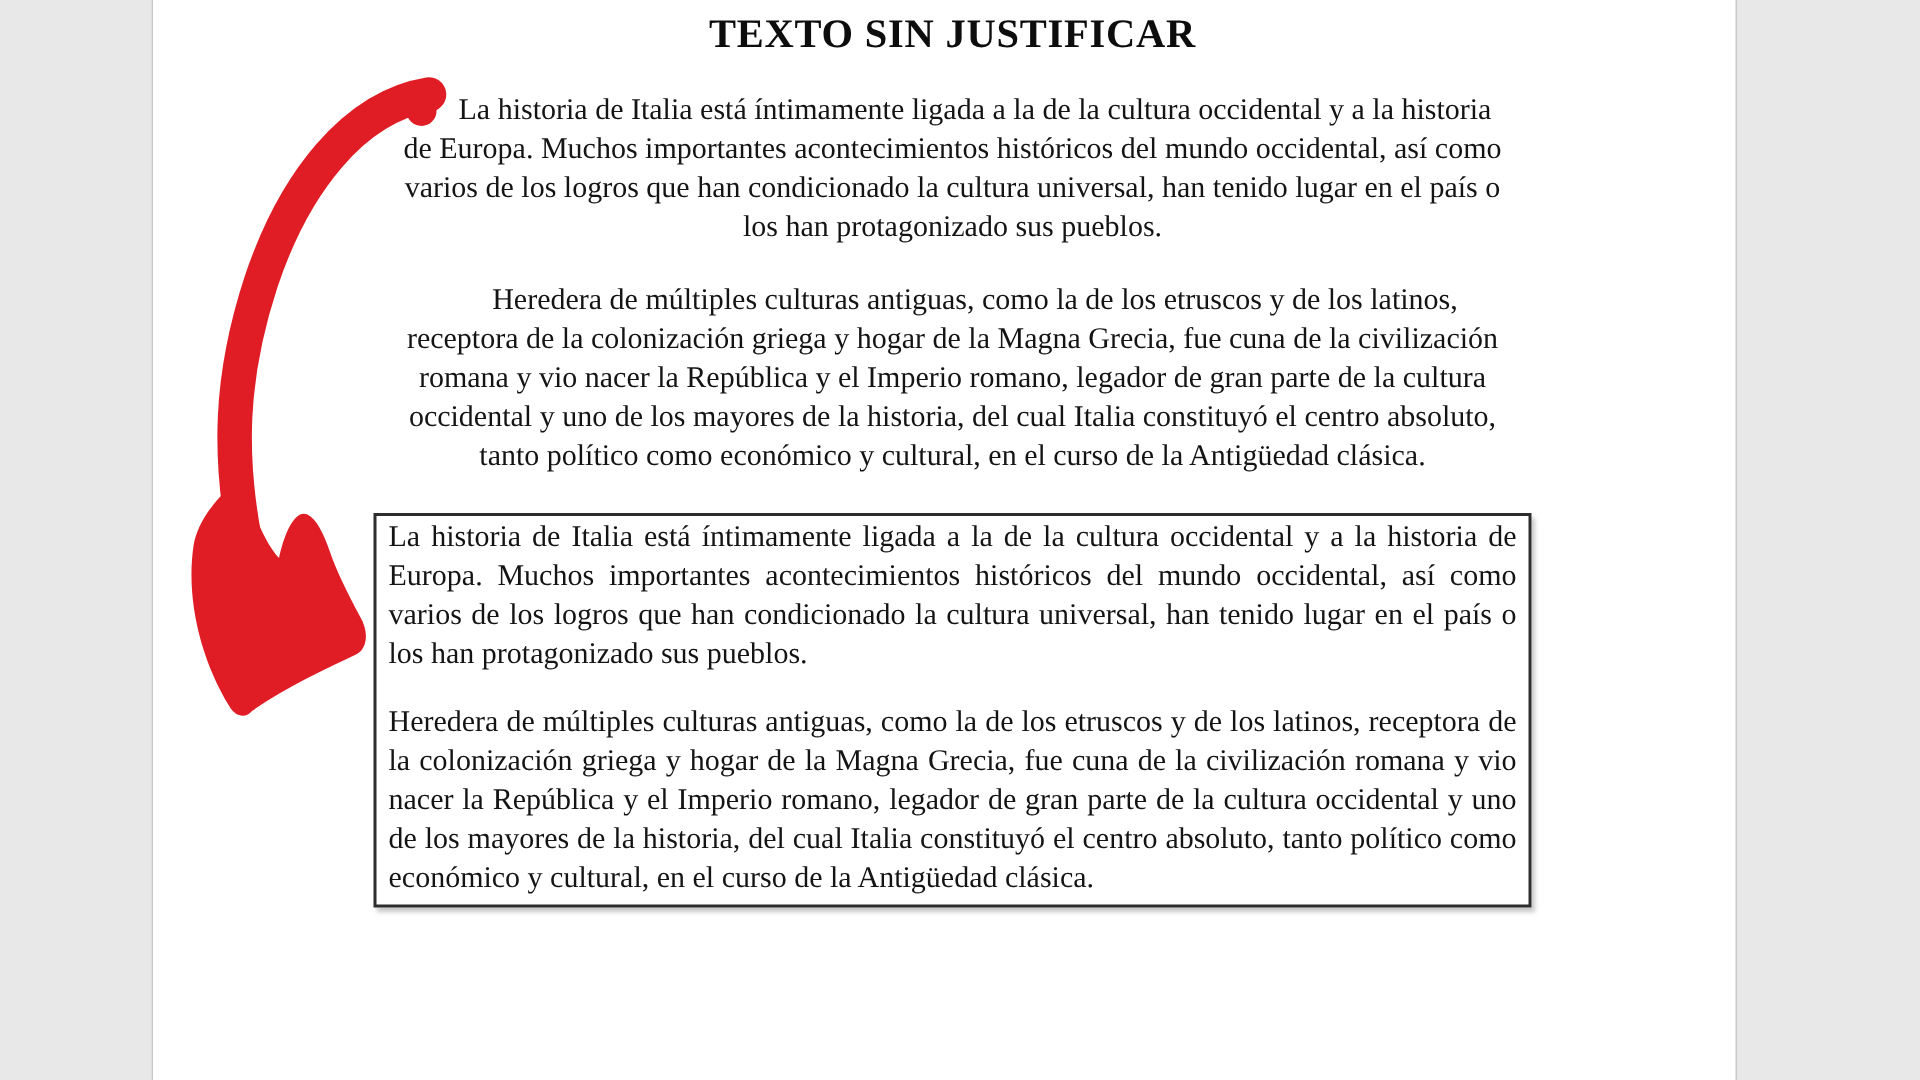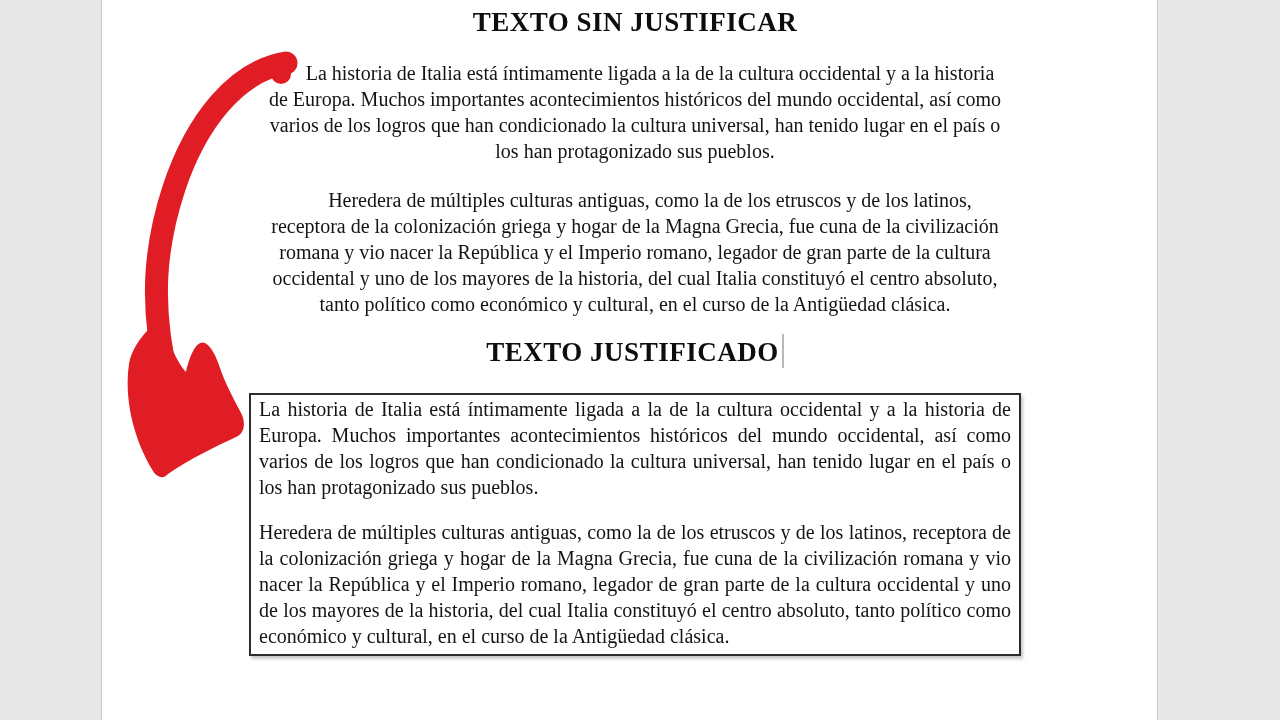--- a/index.html
+++ b/index.html
@@ -57,21 +57,20 @@
 <div class="stage">
 
   <div class="paper">
 
     <h1 class="doc-title">TEXTO SIN JUSTIFICAR</h1>
 
     <p class="p-center">La historia de Italia está íntimamente ligada a la de la cultura occidental y a la historia de Europa. Muchos importantes acontecimientos históricos del mundo occidental, así como varios de los logros que han condicionado la cultura universal, han tenido lugar en el país o los han protagonizado sus pueblos.</p>
 
     <p class="p-center second">Heredera de múltiples culturas antiguas, como la de los etruscos y de los latinos, receptora de la colonización griega y hogar de la Magna Grecia, fue cuna de la civilización romana y vio nacer la República y el Imperio romano, legador de gran parte de la cultura occidental y uno de los mayores de la historia, del cual Italia constituyó el centro absoluto, tanto político como económico y cultural, en el curso de la Antigüedad clásica.</p>
 
-    <h1 class="doc-title title2"><span>TEXTO JUSTIFICADO</span><span class="caret"></span></h1>
 
     <div class="justified-box">
       <p class="p-just">La historia de Italia está íntimamente ligada a la de la cultura occidental y a la historia de Europa. Muchos importantes acontecimientos históricos del mundo occidental, así como varios de los logros que han condicionado la cultura universal, han tenido lugar en el país o los han protagonizado sus pueblos.</p>
       <p class="p-just second">Heredera de múltiples culturas antiguas, como la de los etruscos y de los latinos, receptora de la colonización griega y hogar de la Magna Grecia, fue cuna de la civilización romana y vio nacer la República y el Imperio romano, legador de gran parte de la cultura occidental y uno de los mayores de la historia, del cual Italia constituyó el centro absoluto, tanto político como económico y cultural, en el curso de la Antigüedad clásica.</p>
     </div>
 
   </div>
 
   <svg class="arrow-overlay" viewBox="0 0 1280 720" xmlns="http://www.w3.org/2000/svg">
 

